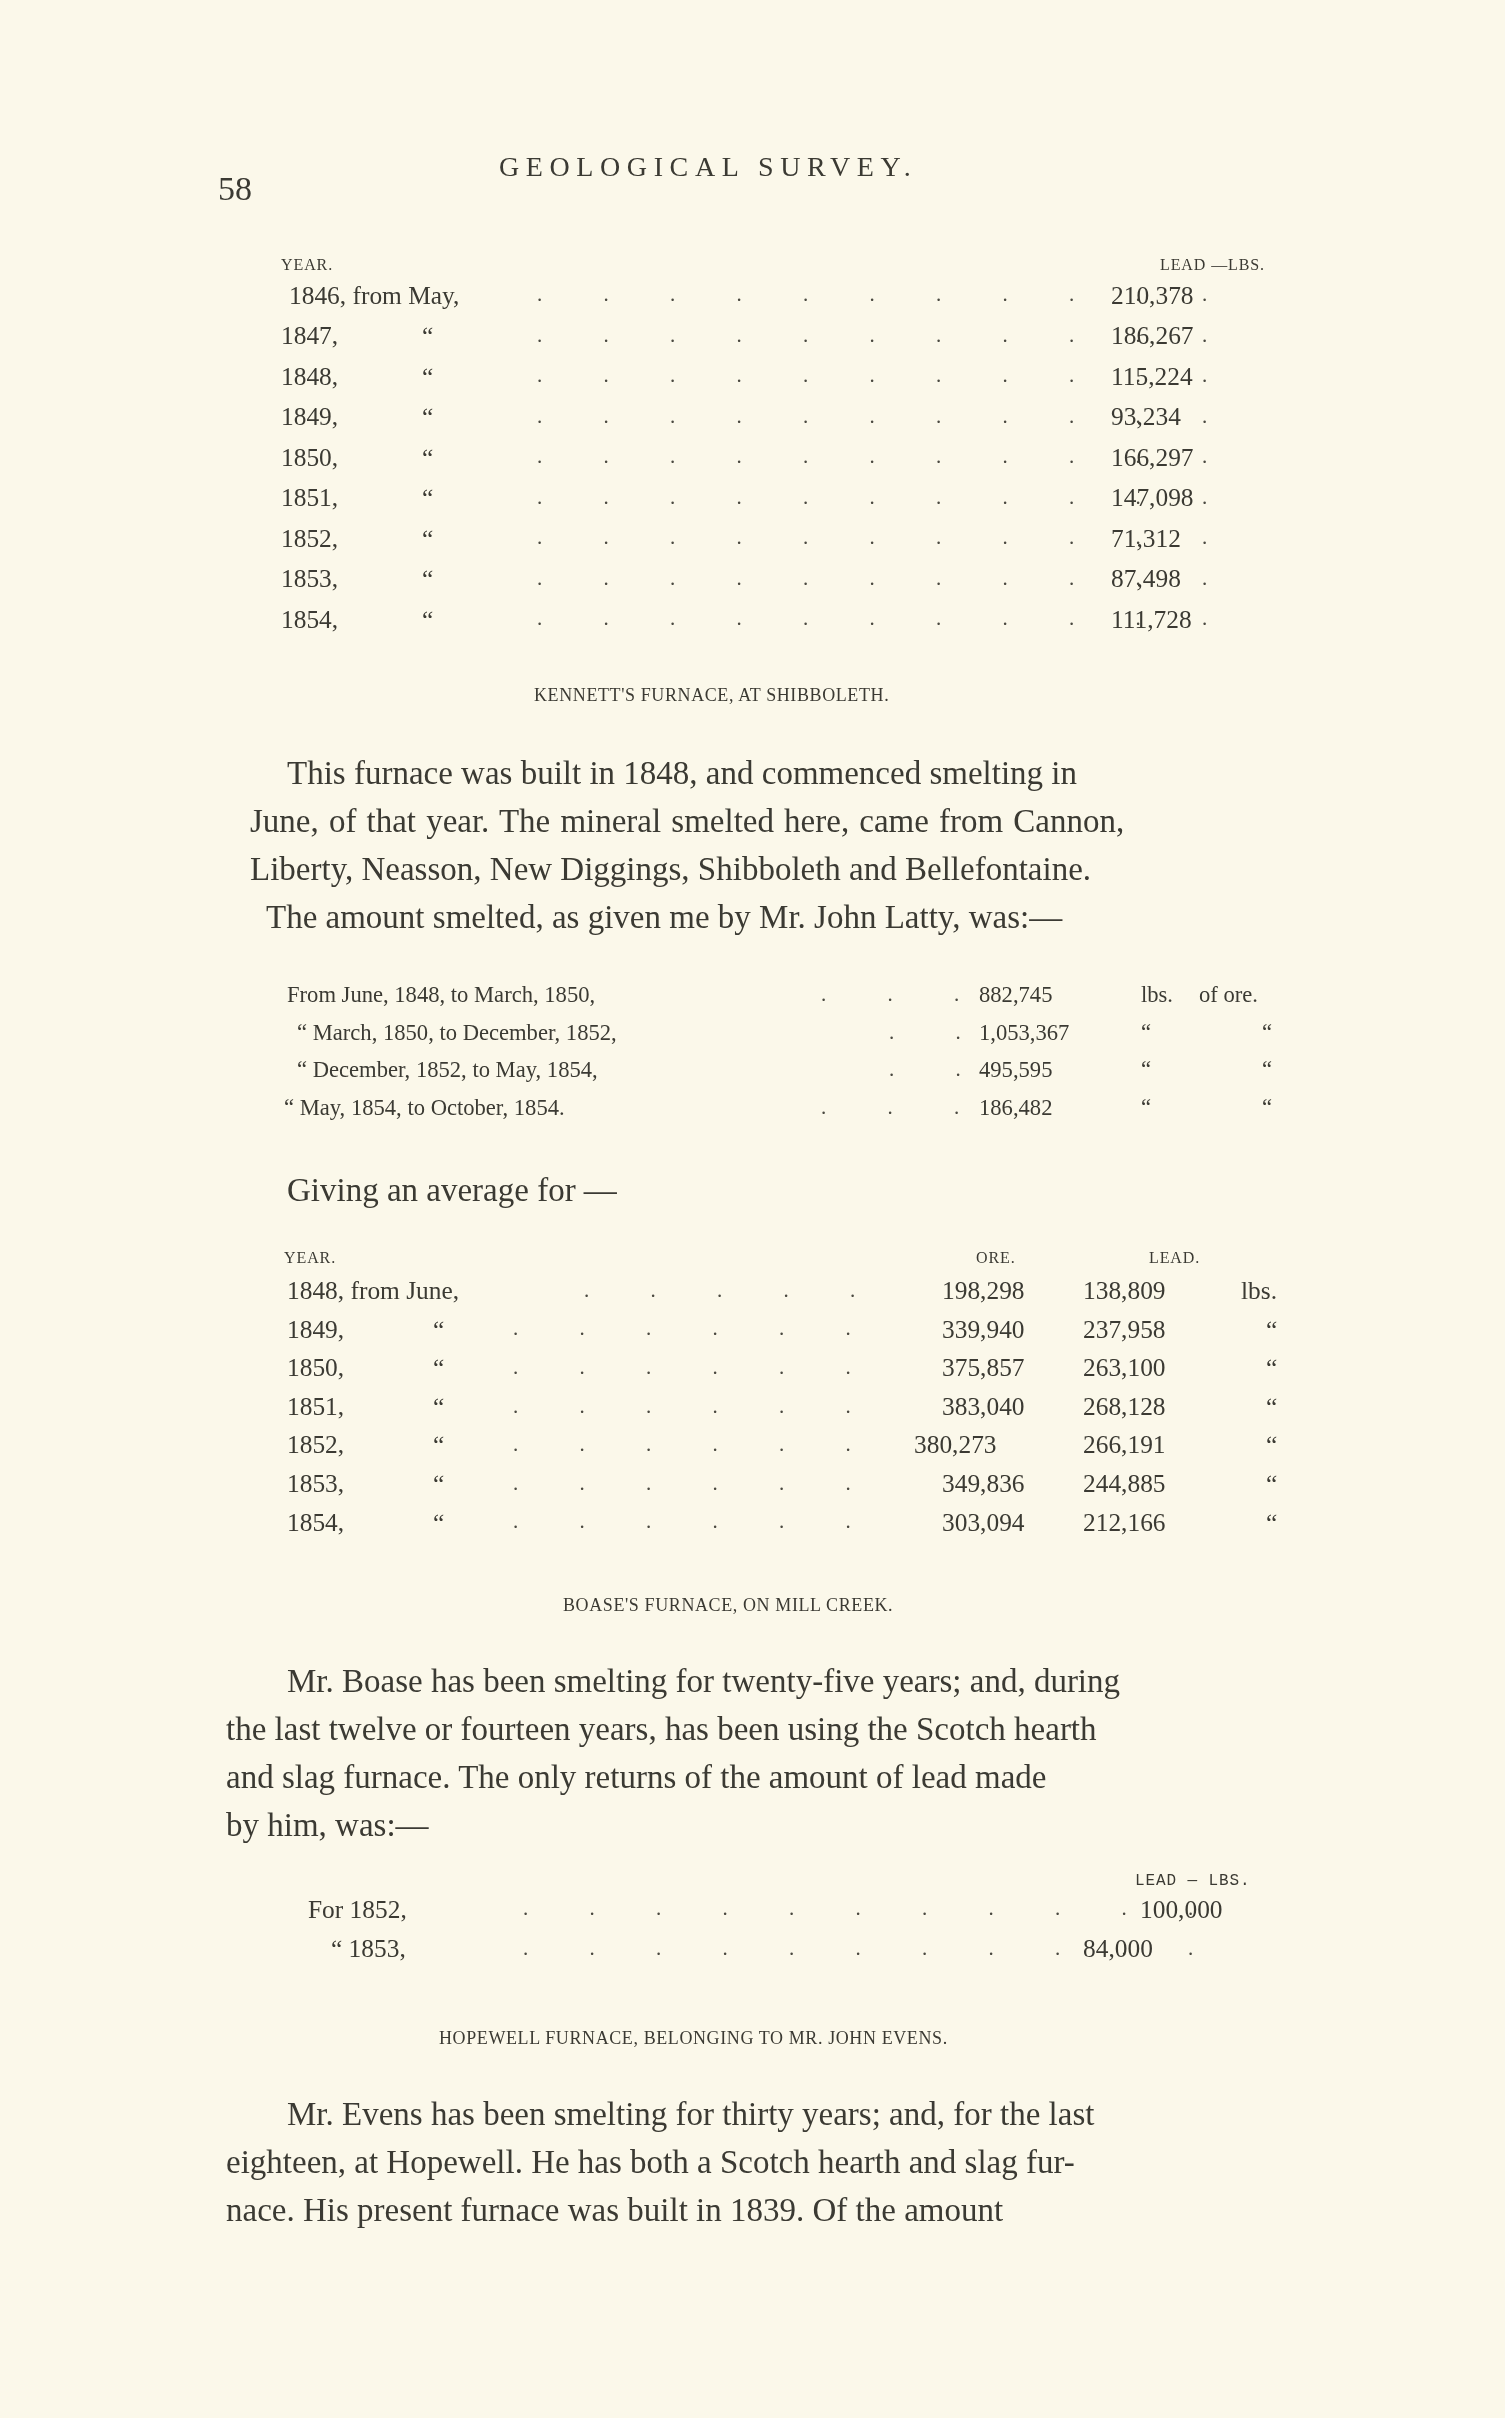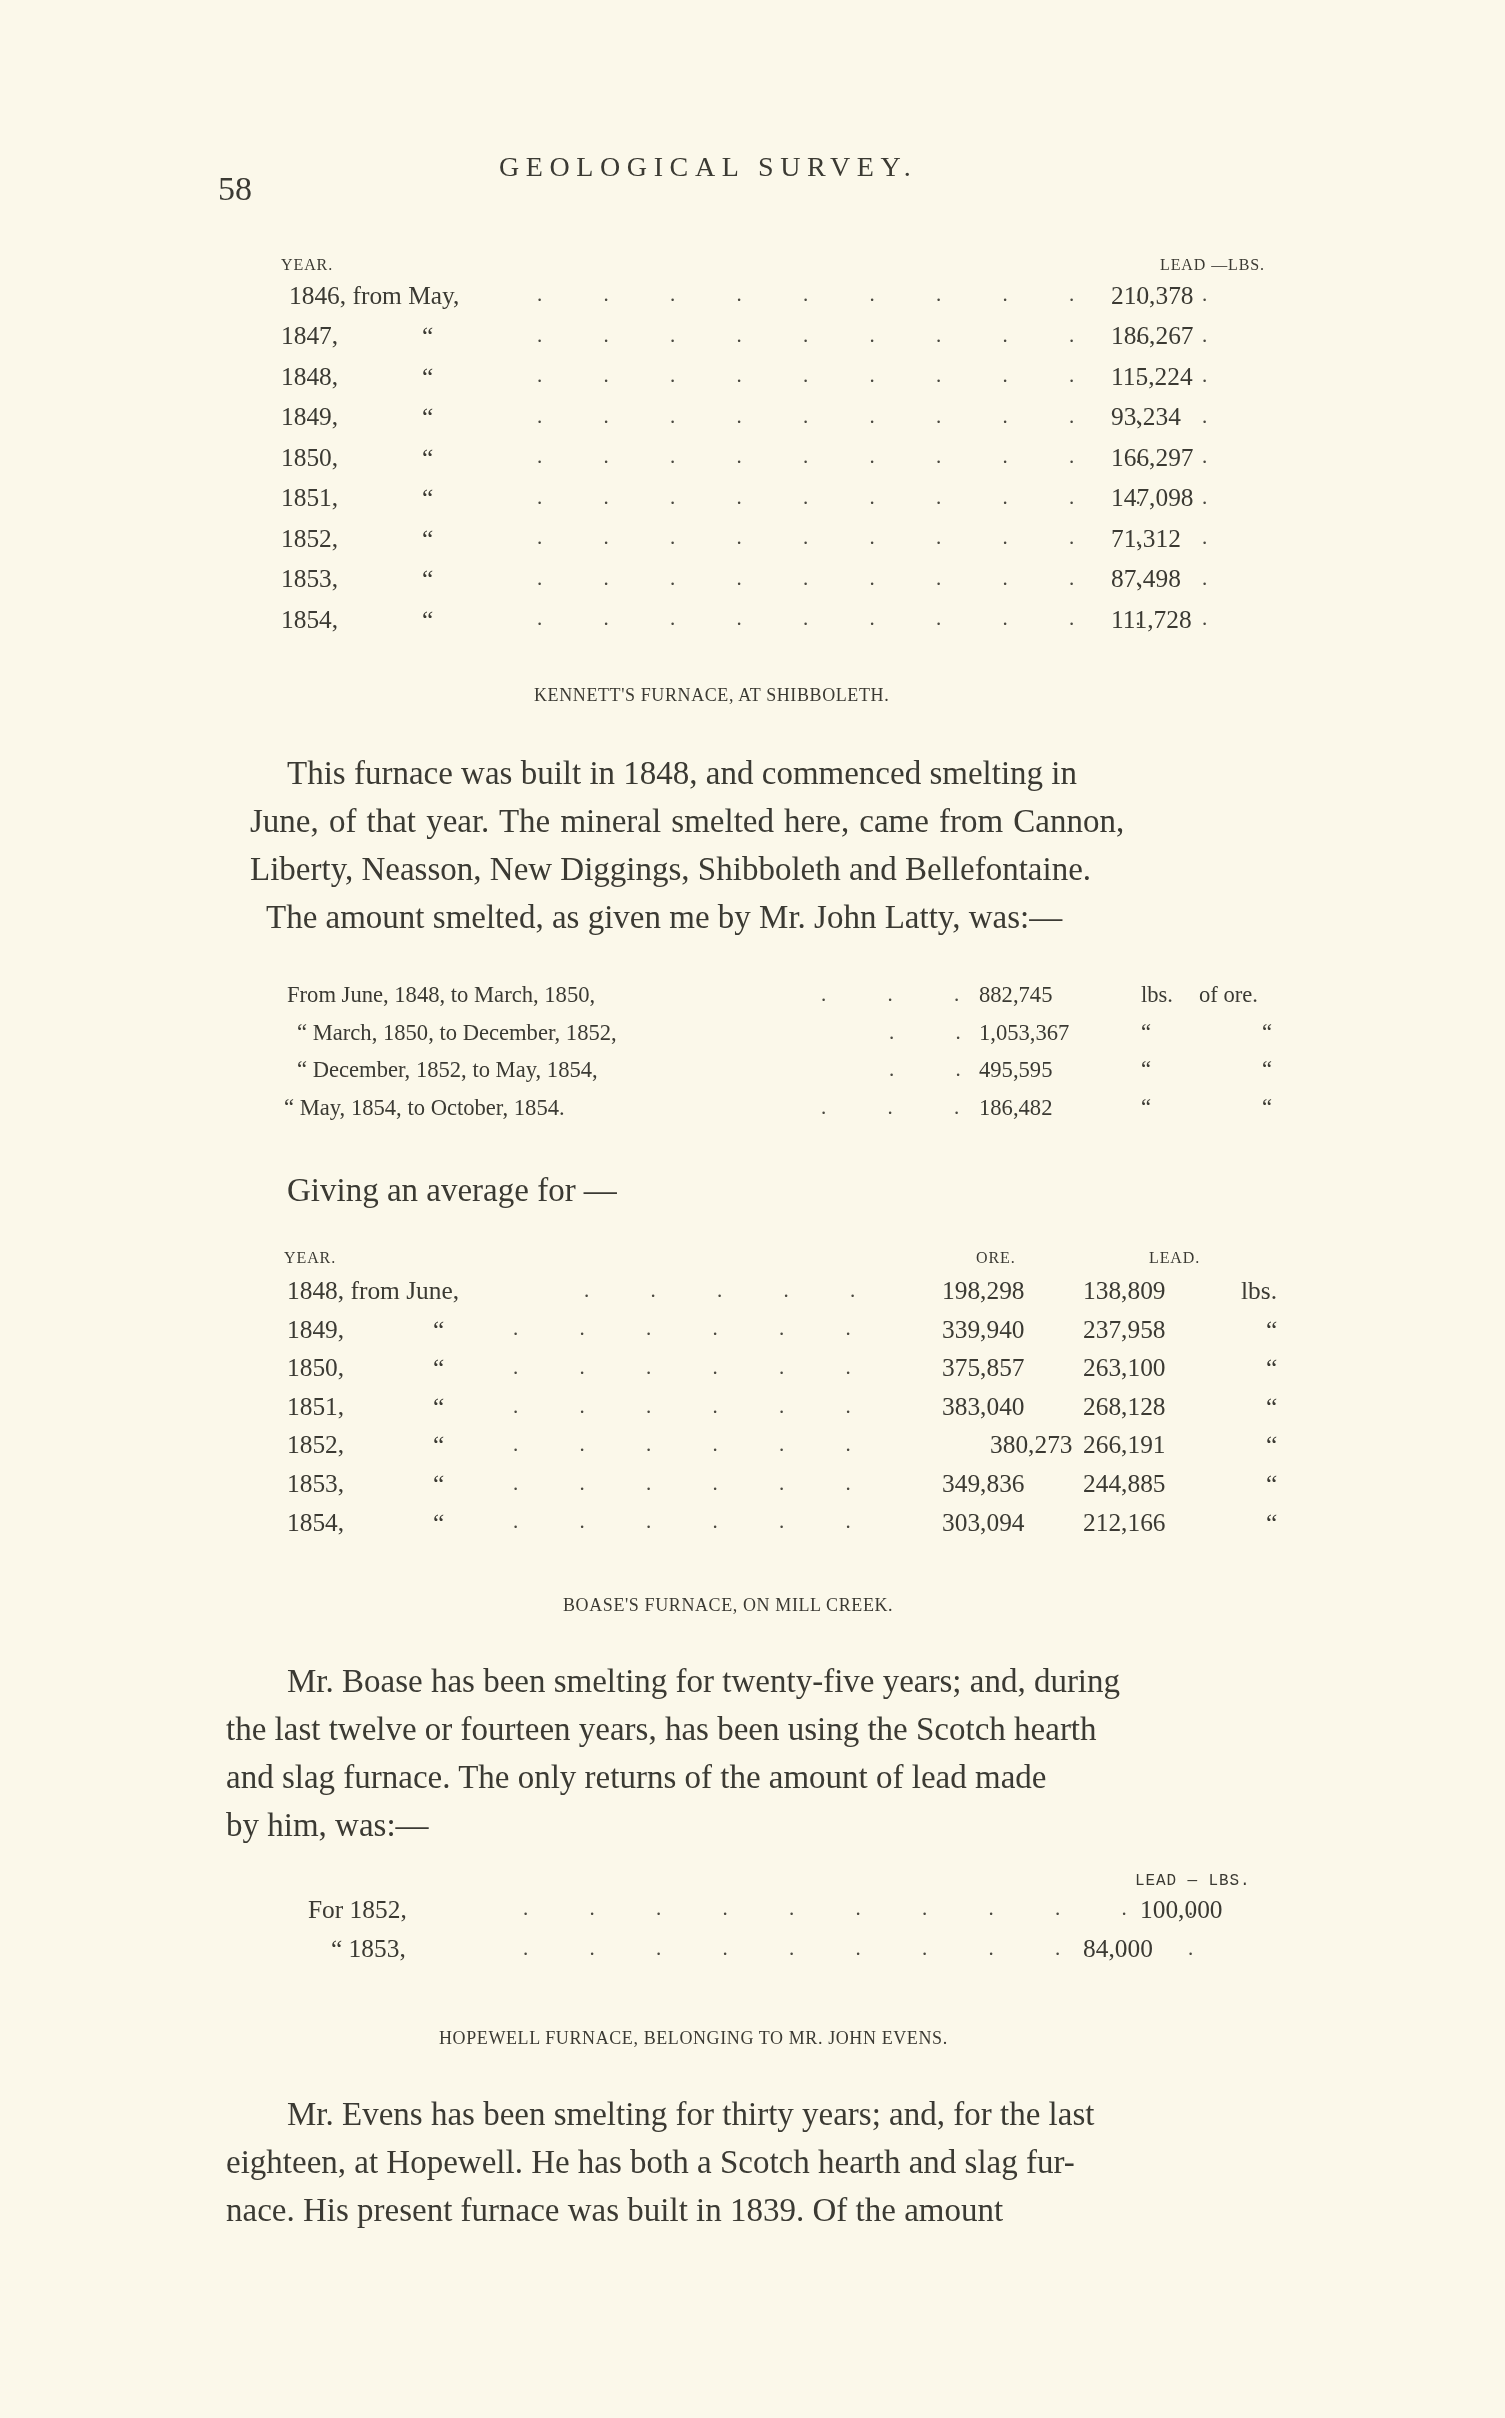--- a/index.html
+++ b/index.html
@@ -172,21 +172,21 @@
           <div class="abs row-text" style="left:433px;top:1392px;">“</div>
           <div class="abs dots" style="left:513px;top:1394px;width:386px;overflow:hidden;">. . . . . . . . . . .</div>
           <div class="abs row-text num" style="left:942px;top:1392px;width:119px;">383,040</div>
           <div class="abs row-text num" style="left:1083px;top:1392px;width:151px;">268,128</div>
           <div class="abs row-text" style="left:1266px;top:1392px;">“</div>
         </div>
         <div>
           <div class="abs row-text" style="left:287px;top:1430px;">1852,</div>
           <div class="abs row-text" style="left:433px;top:1430px;">“</div>
           <div class="abs dots" style="left:513px;top:1432px;width:386px;overflow:hidden;">. . . . . . . . . . .</div>
-          <div class="abs row-text num" style="left:990px;top:1430px;width:119px;">380,273</div>
+          <div class="abs row-text num" style="left:914px;top:1430px;width:119px;">380,273</div>
           <div class="abs row-text num" style="left:1083px;top:1430px;width:151px;">266,191</div>
           <div class="abs row-text" style="left:1266px;top:1430px;">“</div>
         </div>
         <div>
           <div class="abs row-text" style="left:287px;top:1469px;">1853,</div>
           <div class="abs row-text" style="left:433px;top:1469px;">“</div>
           <div class="abs dots" style="left:513px;top:1471px;width:386px;overflow:hidden;">. . . . . . . . . . .</div>
           <div class="abs row-text num" style="left:942px;top:1469px;width:119px;">349,836</div>
           <div class="abs row-text num" style="left:1083px;top:1469px;width:151px;">244,885</div>
           <div class="abs row-text" style="left:1266px;top:1469px;">“</div>

